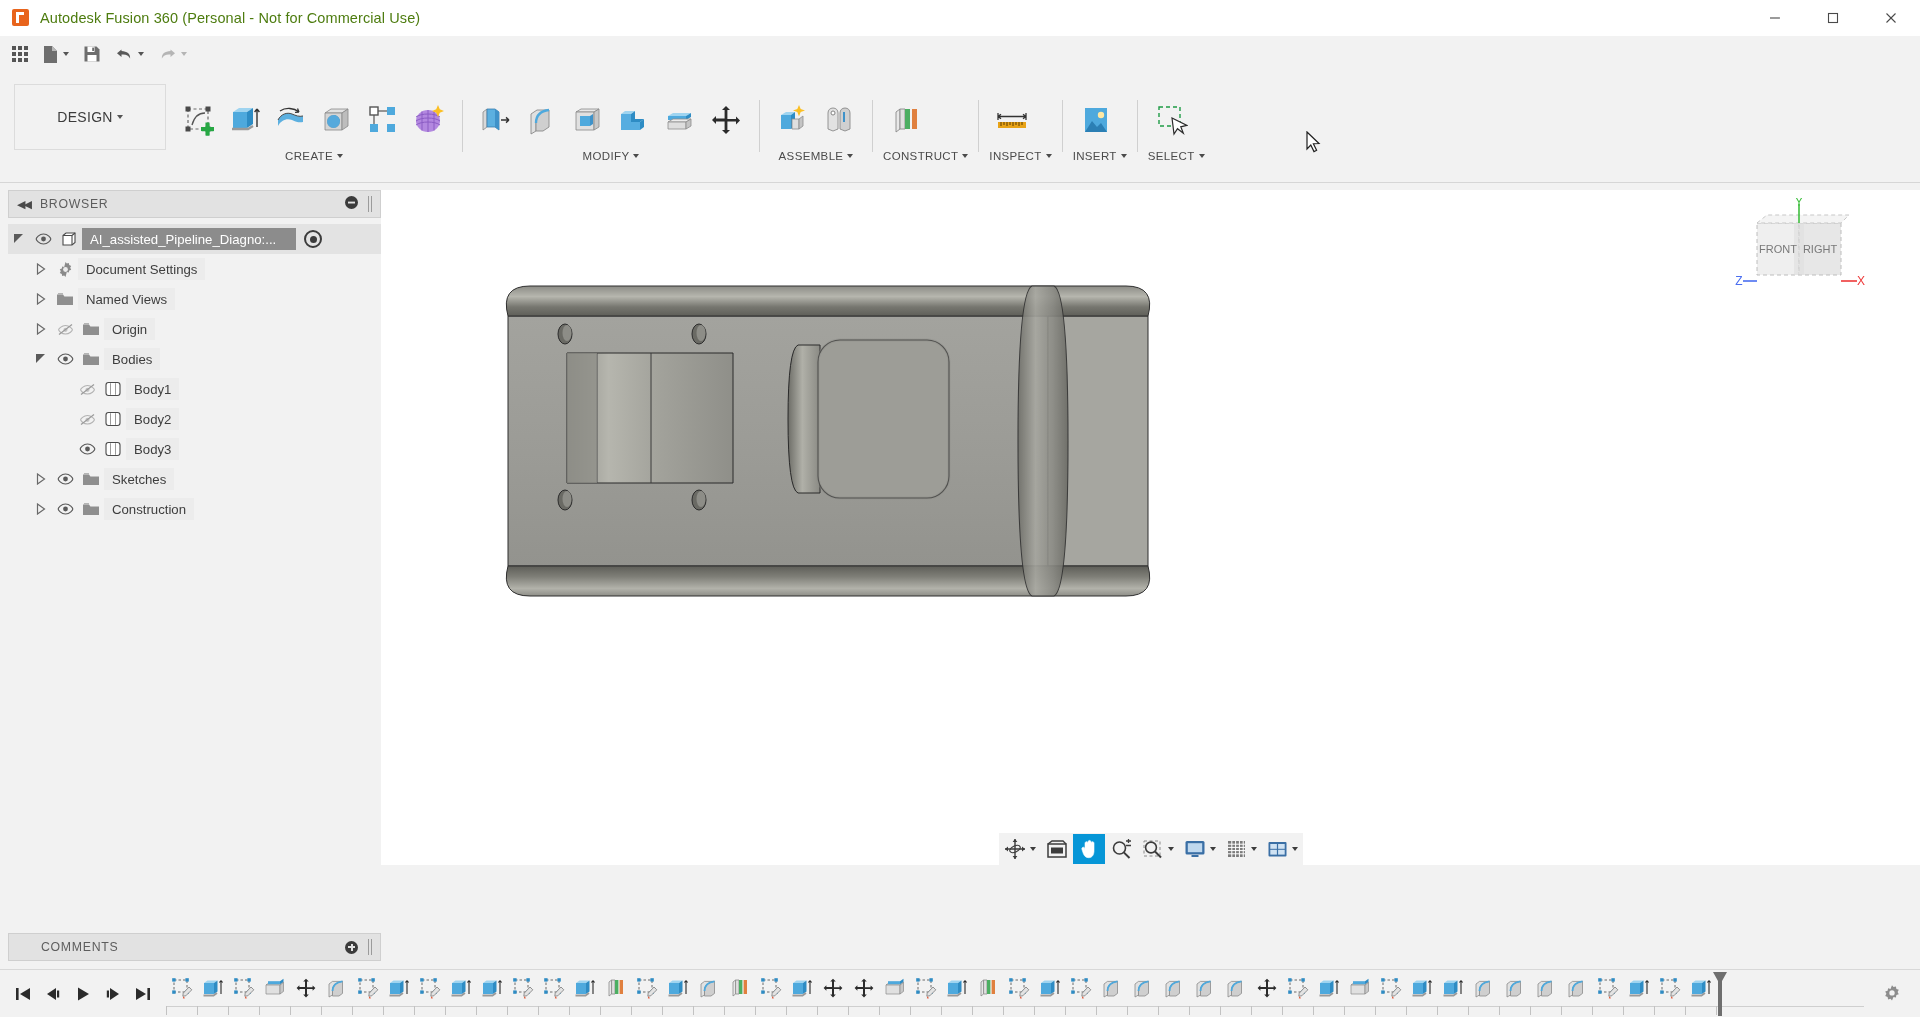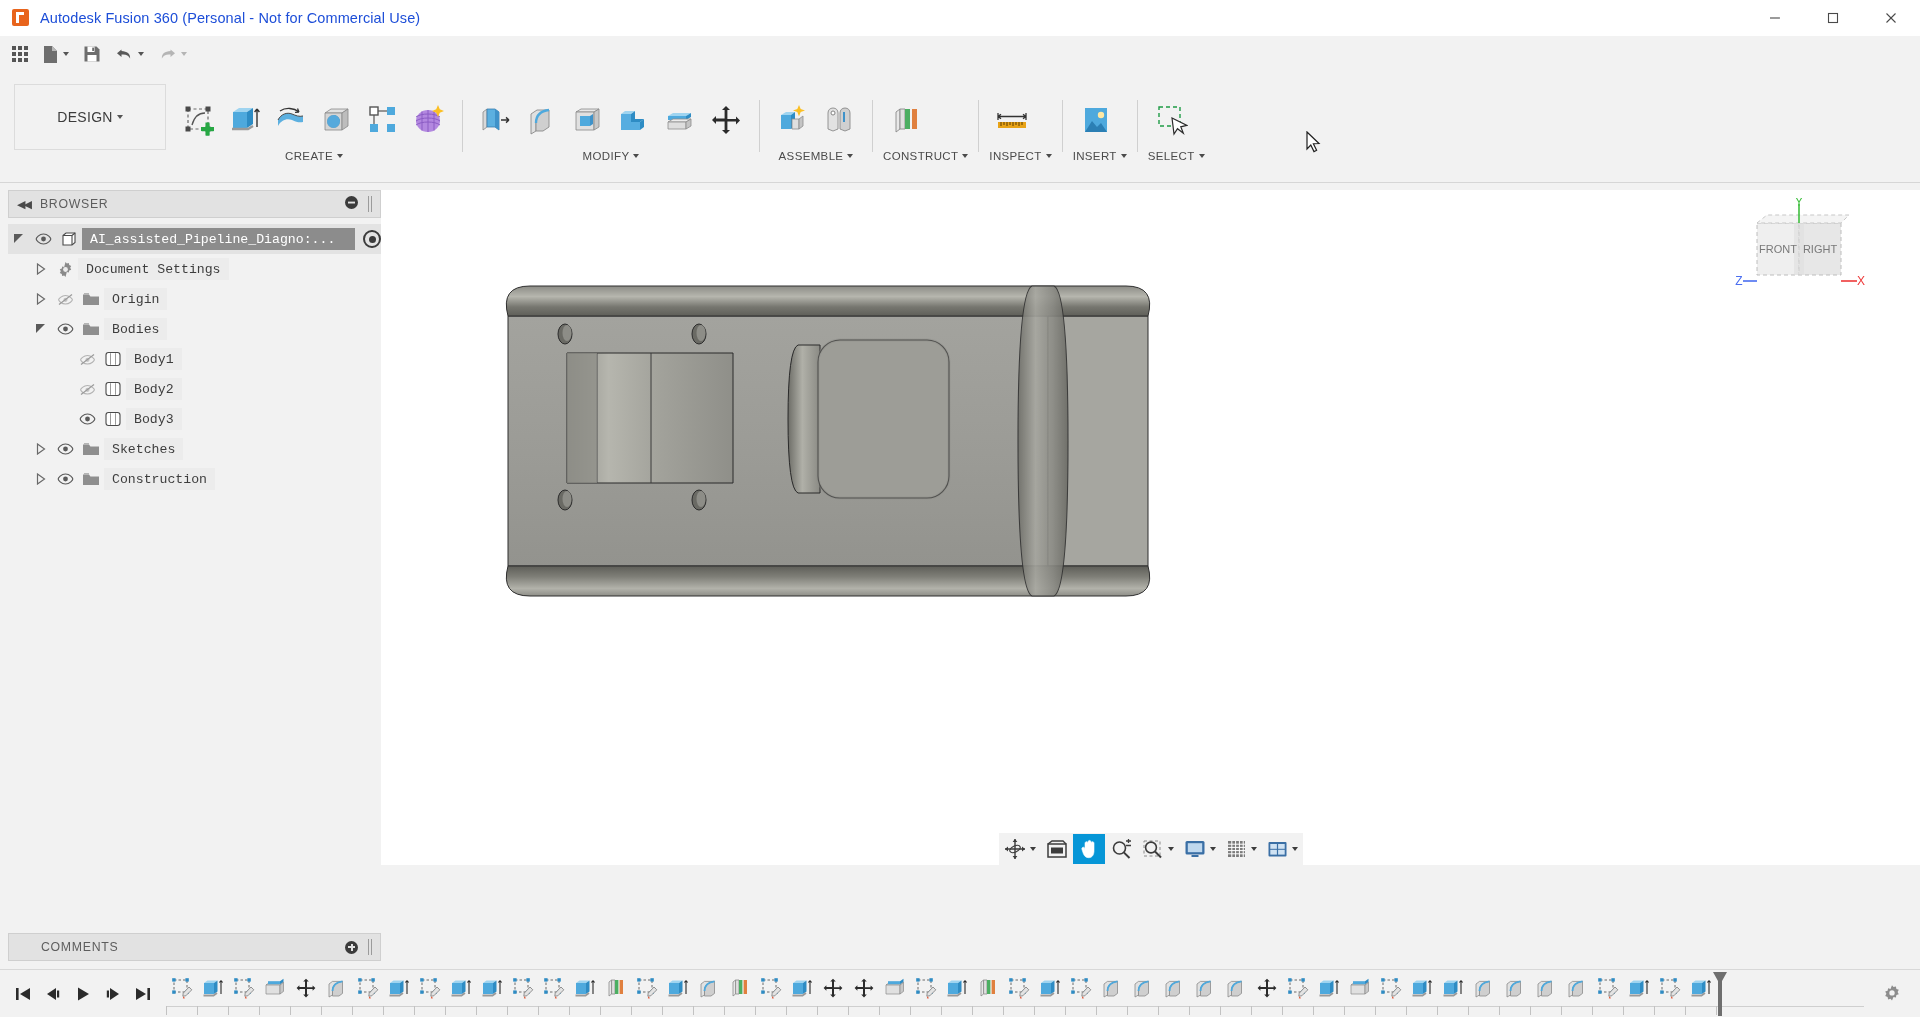--- a/index.html
+++ b/index.html
@@ -23,21 +23,21 @@
   }
   .app-logo::before {
     content: ""; position: absolute; left: 4px; top: 3px; width: 3px; height: 11px;
     background: #fff;
   }
   .app-logo::after {
     content: ""; position: absolute; left: 4px; top: 3px; width: 8px; height: 3px;
     background: #fff;
   }
   .title-text {
-    margin-left: 11px; font-size: 14.5px; color: #1d4ed8; letter-spacing: .1px;
+    margin-left: 11px; font-size: 14.5px; color: #4d7c0f; letter-spacing: .1px;
   }
   .winctl { position: absolute; right: 0; top: 0; height: 36px; display: flex; }
   .winbtn {
     width: 58px; height: 36px; display: flex; align-items: center; justify-content: center;
   }
   .winbtn svg { display: block; }
 
   
   .qabar {
     position: absolute; top: 36px; left: 0; width: 1920px; height: 36px;
@@ -146,21 +146,21 @@
     display: flex; align-items: center; padding: 0 8px;
   }
   .browser-head .hlbl {
     font-size: 12.3px; color: #5d5d5d; letter-spacing: .7px; margin-left: 10px;
   }
   .collapse-arrows { color: #4a4a4a; font-size: 11px; letter-spacing: -2px; }
   .browser-head .spacer { flex: 1; }
   .tree { padding-top: 6px; }
   .trow {
     height: 30px; display: flex; align-items: center; position: relative;
-    font-size: 13.2px; color: #3d3d3d; font-family: Liberation Mono, monospace;
+    font-size: 13.2px; color: #3d3d3d;
   }
   .trow .expander {
     width: 22px; height: 30px; display: flex; align-items: center; justify-content: center; flex: none;
   }
   .trow .eye { width: 26px; height: 30px; display: flex; align-items: center; justify-content: center; flex: none; }
   .trow .ticon { width: 26px; height: 30px; display: flex; align-items: center; justify-content: center; flex: none; }
   .trow .tlabel {
     background: #ececec; height: 22px; display: flex; align-items: center; padding: 0 8px;
     color: #3d3d3d; white-space: nowrap;
   }
@@ -647,20 +647,34 @@
         </span>
         <span class="ticon">
           <svg width="17" height="17" viewBox="0 0 17 17">
               <path d="M8.5 1l1.3 1.6 2-.6.4 2.1 2 .8-1 1.9 1 1.9-2 .8-.4 2.1-2-.6L8.5 16l-1.3-1.6-2 .6-.4-2.1-2-.8 1-1.9-1-1.9 2-.8.4-2.1 2 .6z" fill="#8a8a8a"></path>
               <circle cx="8.5" cy="8.5" r="2.4" fill="#ececec"></circle>
             </svg>
         </span>
         <span class="tlabel">Document Settings</span>
       </div>
 
+      <div class="trow" style="padding-left:22px;">
+        <span class="expander">
+          <svg width="11" height="12" viewBox="0 0 11 12">
+              <path d="M1.5 1l7 5-7 5z" fill="none" stroke="#6a6a6a" stroke-width="1.2"></path>
+            </svg>
+        </span>
+        <span class="ticon">
+          <svg width="18" height="14" viewBox="0 0 18 14">
+              <path d="M1 2.5h6l1.4 2H17V13H1z" fill="#8f8f8f"></path>
+              <rect x="2" y="1" width="5" height="1.8" fill="#b5b5b5"></rect>
+            </svg>
+        </span>
+        <span class="tlabel">Named Views</span>
+      </div>
 
       <div class="trow" style="padding-left:22px;">
         <span class="expander">
           <svg width="11" height="12" viewBox="0 0 11 12">
               <path d="M1.5 1l7 5-7 5z" fill="none" stroke="#6a6a6a" stroke-width="1.2"></path>
             </svg>
         </span>
         <span class="eye">
           <svg width="17" height="13" viewBox="0 0 17 13">
               <path d="M8.5 2.5C4.4 2.5 1.6 6 1.6 6.8s2.8 4.2 6.9 4.2 6.9-3.4 6.9-4.2S12.6 2.5 8.5 2.5z" fill="none" stroke="#b3b3b3" stroke-width="1.1"></path>

